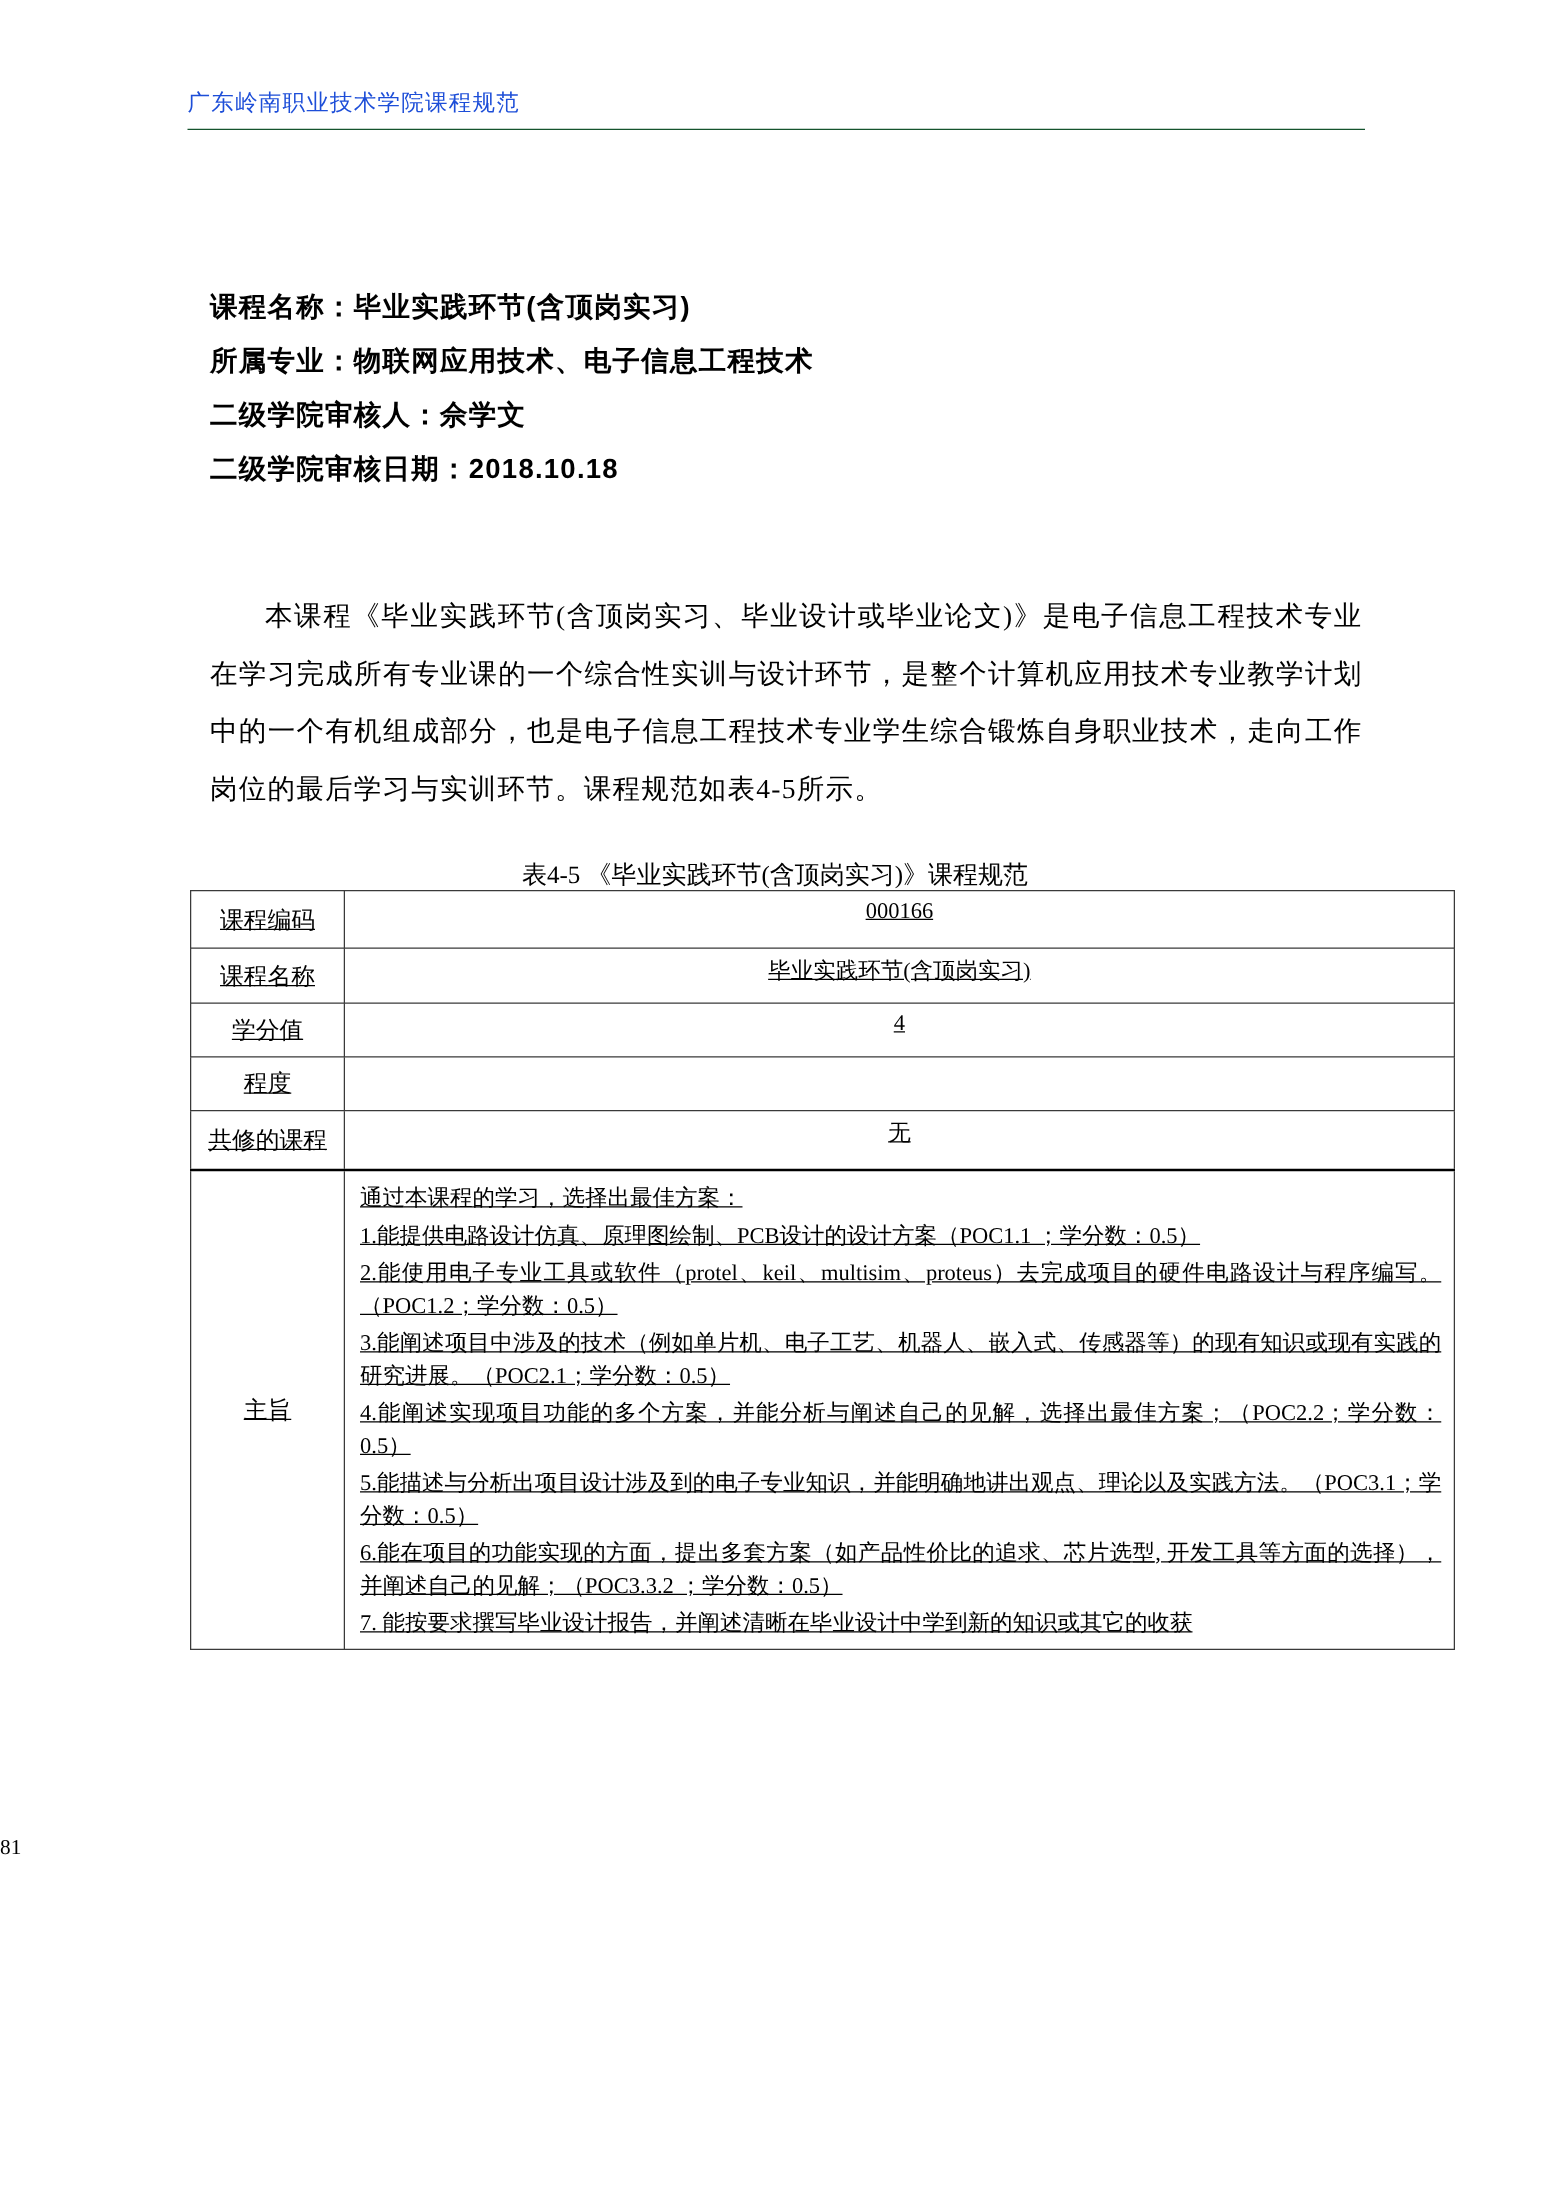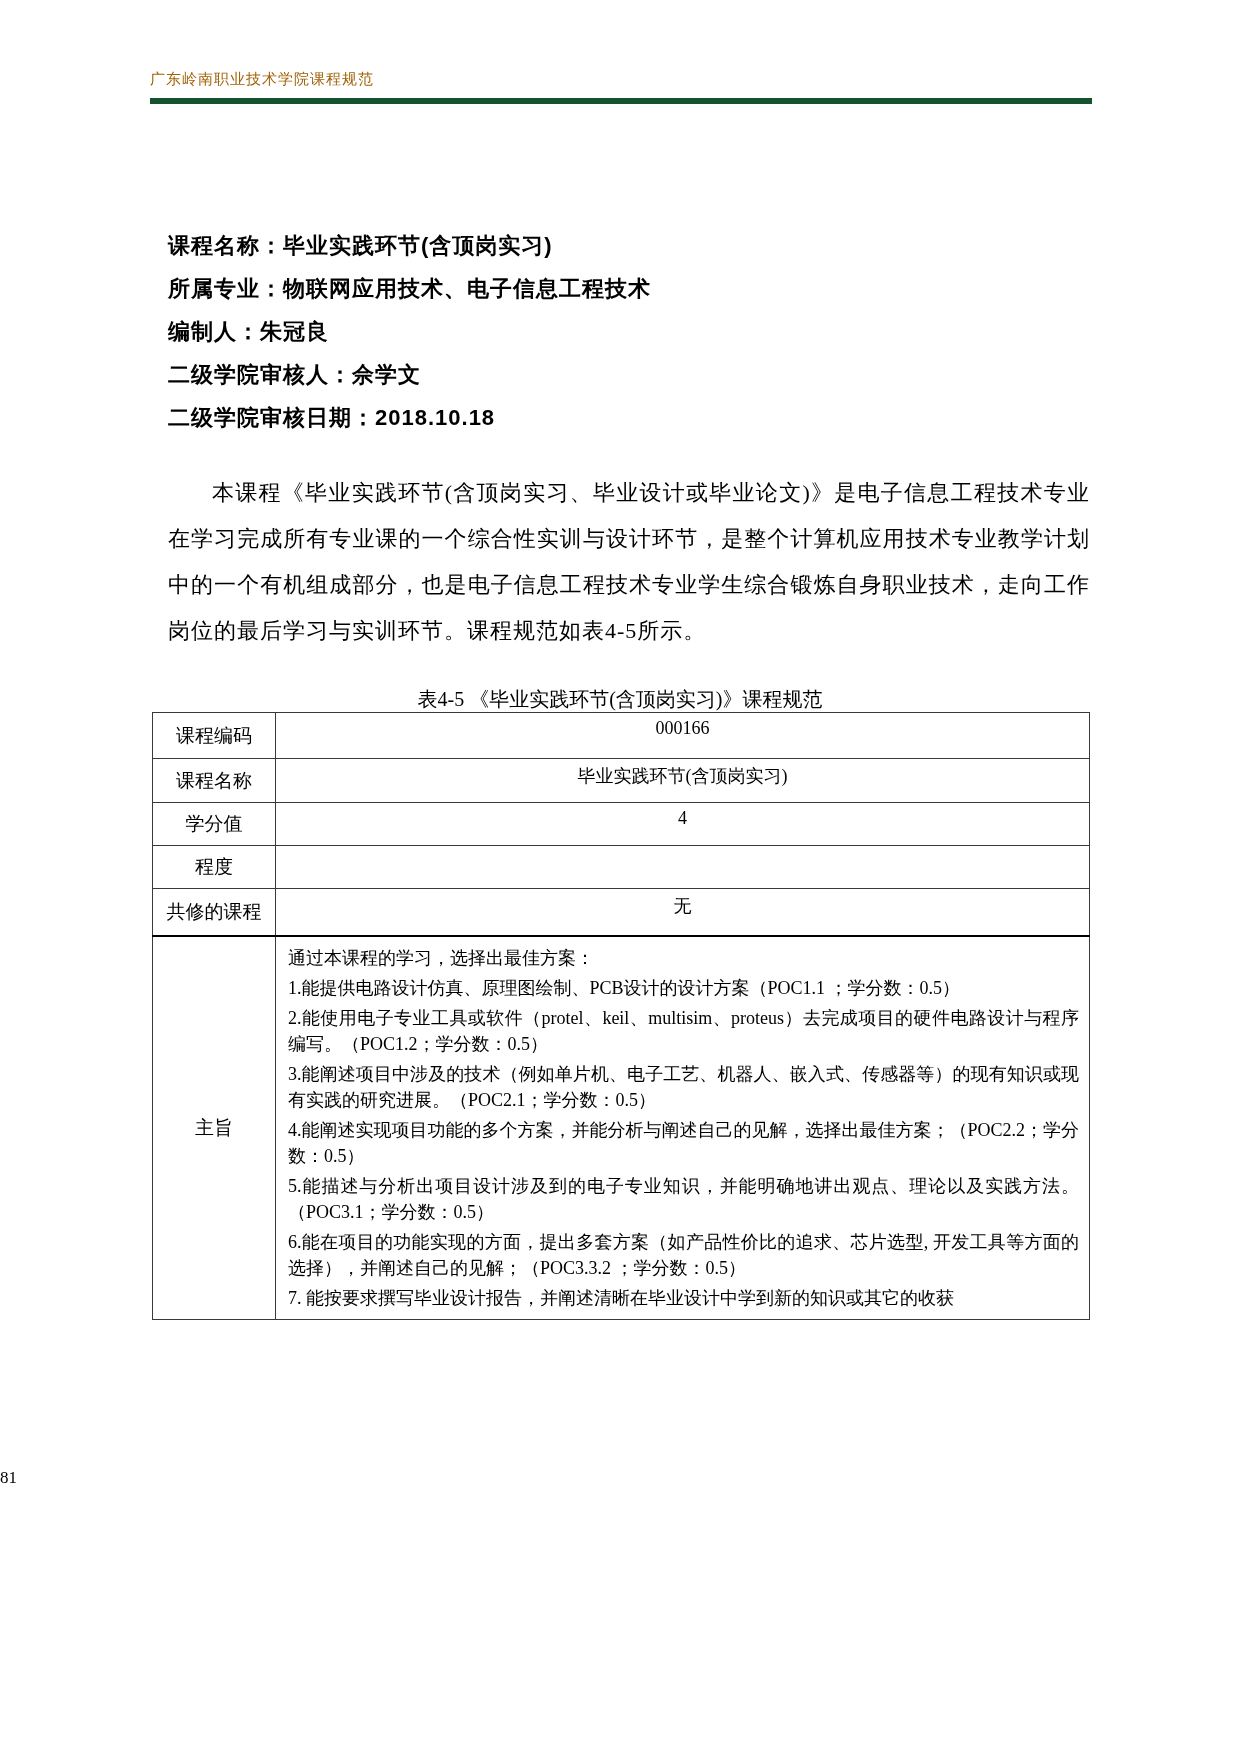--- a/index.html
+++ b/index.html
@@ -11,24 +11,24 @@
     background: #ffffff;
     font-family: "Liberation Serif", "DejaVu Serif", serif;
     color: #000000;
     overflow: hidden;
   }
   .header {
     position: absolute;
     left: 150px;
     right: 148px;
     top: 70px;
-    font-size: 15px;
-    color: #a16207;
+    font-size: 18px;
+    color: #1d4ed8;
     padding-bottom: 9px;
-    border-bottom: 6px solid #14532d;
+    border-bottom: 1px solid #14532d;
     letter-spacing: 1px;
   }
   .doc-title {
     position: absolute;
     left: 164px;
     top: 132px;
     font-size: 31px;
     letter-spacing: 1px;
     font-weight: 400;
   }
@@ -57,23 +57,24 @@
     left: 150px;
     right: 150px;
     top: 686px;
     text-align: center;
     font-size: 20px;
   }
   table.course-table {
     position: absolute;
     left: 152px;
     top: 712px;
-    width: 938px;
+    width: 1012px;
     border-collapse: collapse;
     table-layout: fixed;
+    text-decoration: underline;
   }
   table.course-table td {
     border: 1px solid #3a3a3a;
   }
   td.label-cell {
     width: 123px;
     text-align: center;
     vertical-align: middle;
     font-size: 19px;
     padding: 4px 6px;
@@ -120,21 +121,20 @@
 <div class="page">
 
   <div class="header">
     <span>广东岭南职业技术学院课程规范</span>
   </div>
 
 
   <div class="meta">
     <div class="meta-line">课程名称：毕业实践环节(含顶岗实习)</div>
     <div class="meta-line">所属专业：物联网应用技术、电子信息工程技术</div>
-    <div class="meta-line">编制人：朱冠良</div>
     <div class="meta-line">二级学院审核人：佘学文</div>
     <div class="meta-line">二级学院审核日期：2018.10.18</div>
   </div>
 
   <p class="intro">本课程《毕业实践环节(含顶岗实习、毕业设计或毕业论文)》是电子信息工程技术专业在学习完成所有专业课的一个综合性实训与设计环节，是整个计算机应用技术专业教学计划中的一个有机组成部分，也是电子信息工程技术专业学生综合锻炼自身职业技术，走向工作岗位的最后学习与实训环节。课程规范如表4-5所示。</p>
 
   <div class="table-caption">表4-5 《毕业实践环节(含顶岗实习)》课程规范</div>
 
   <table class="course-table">
     <tbody>

